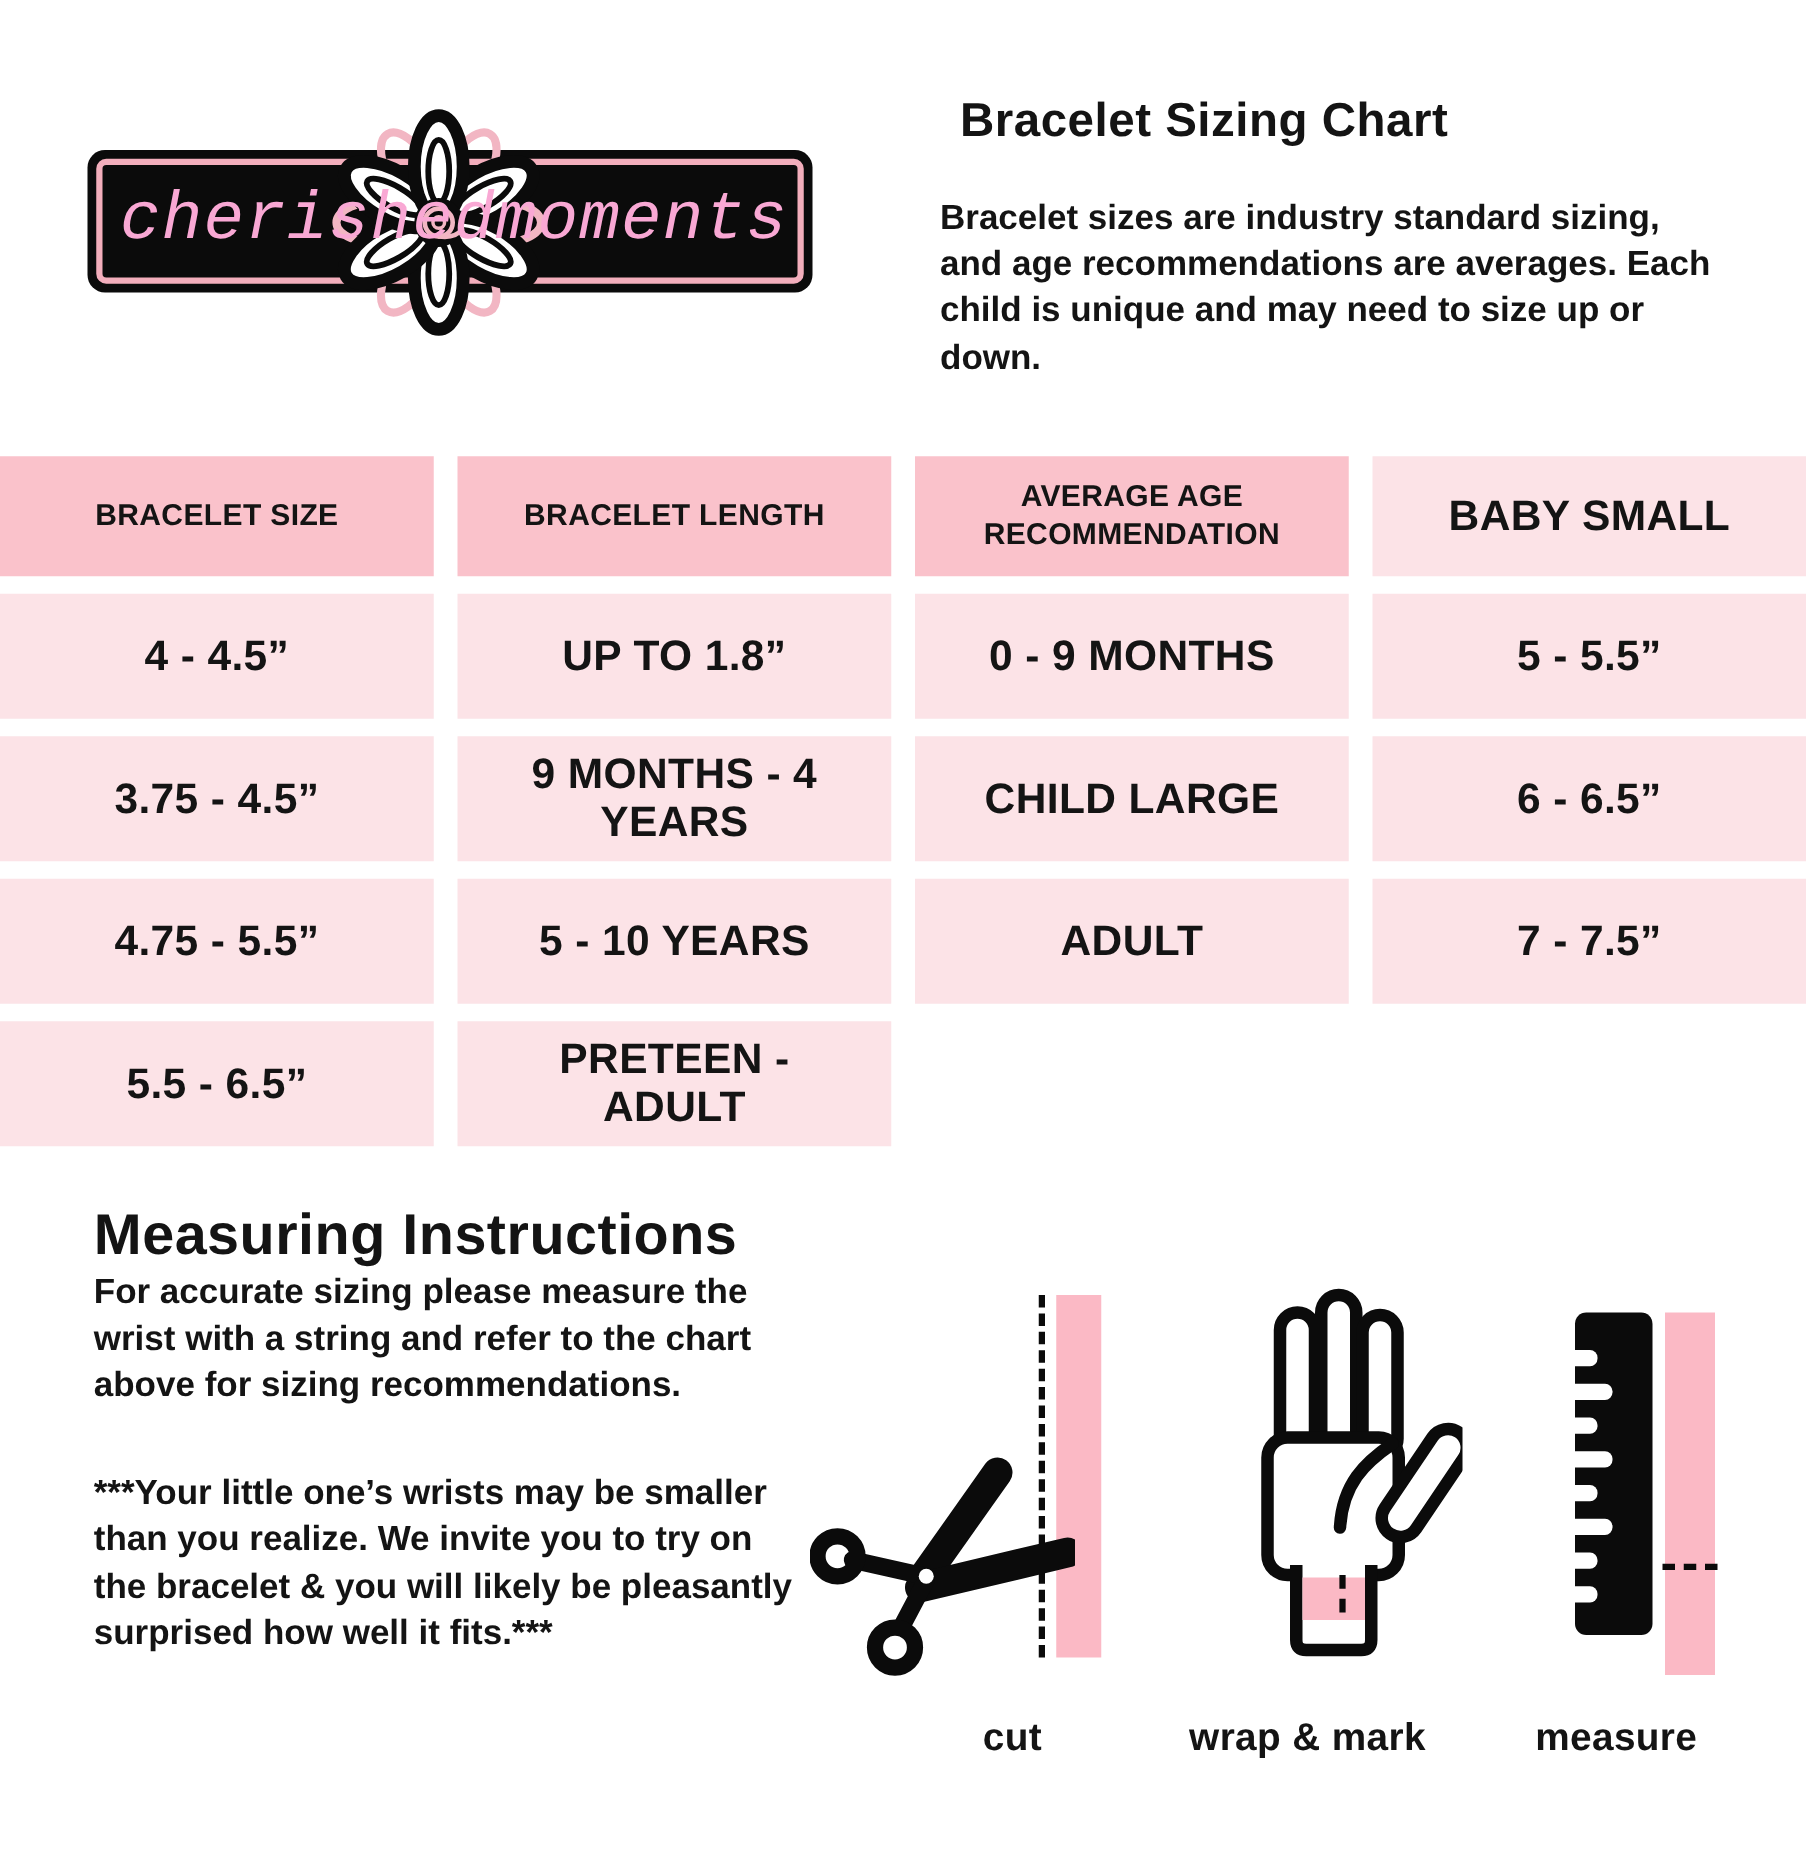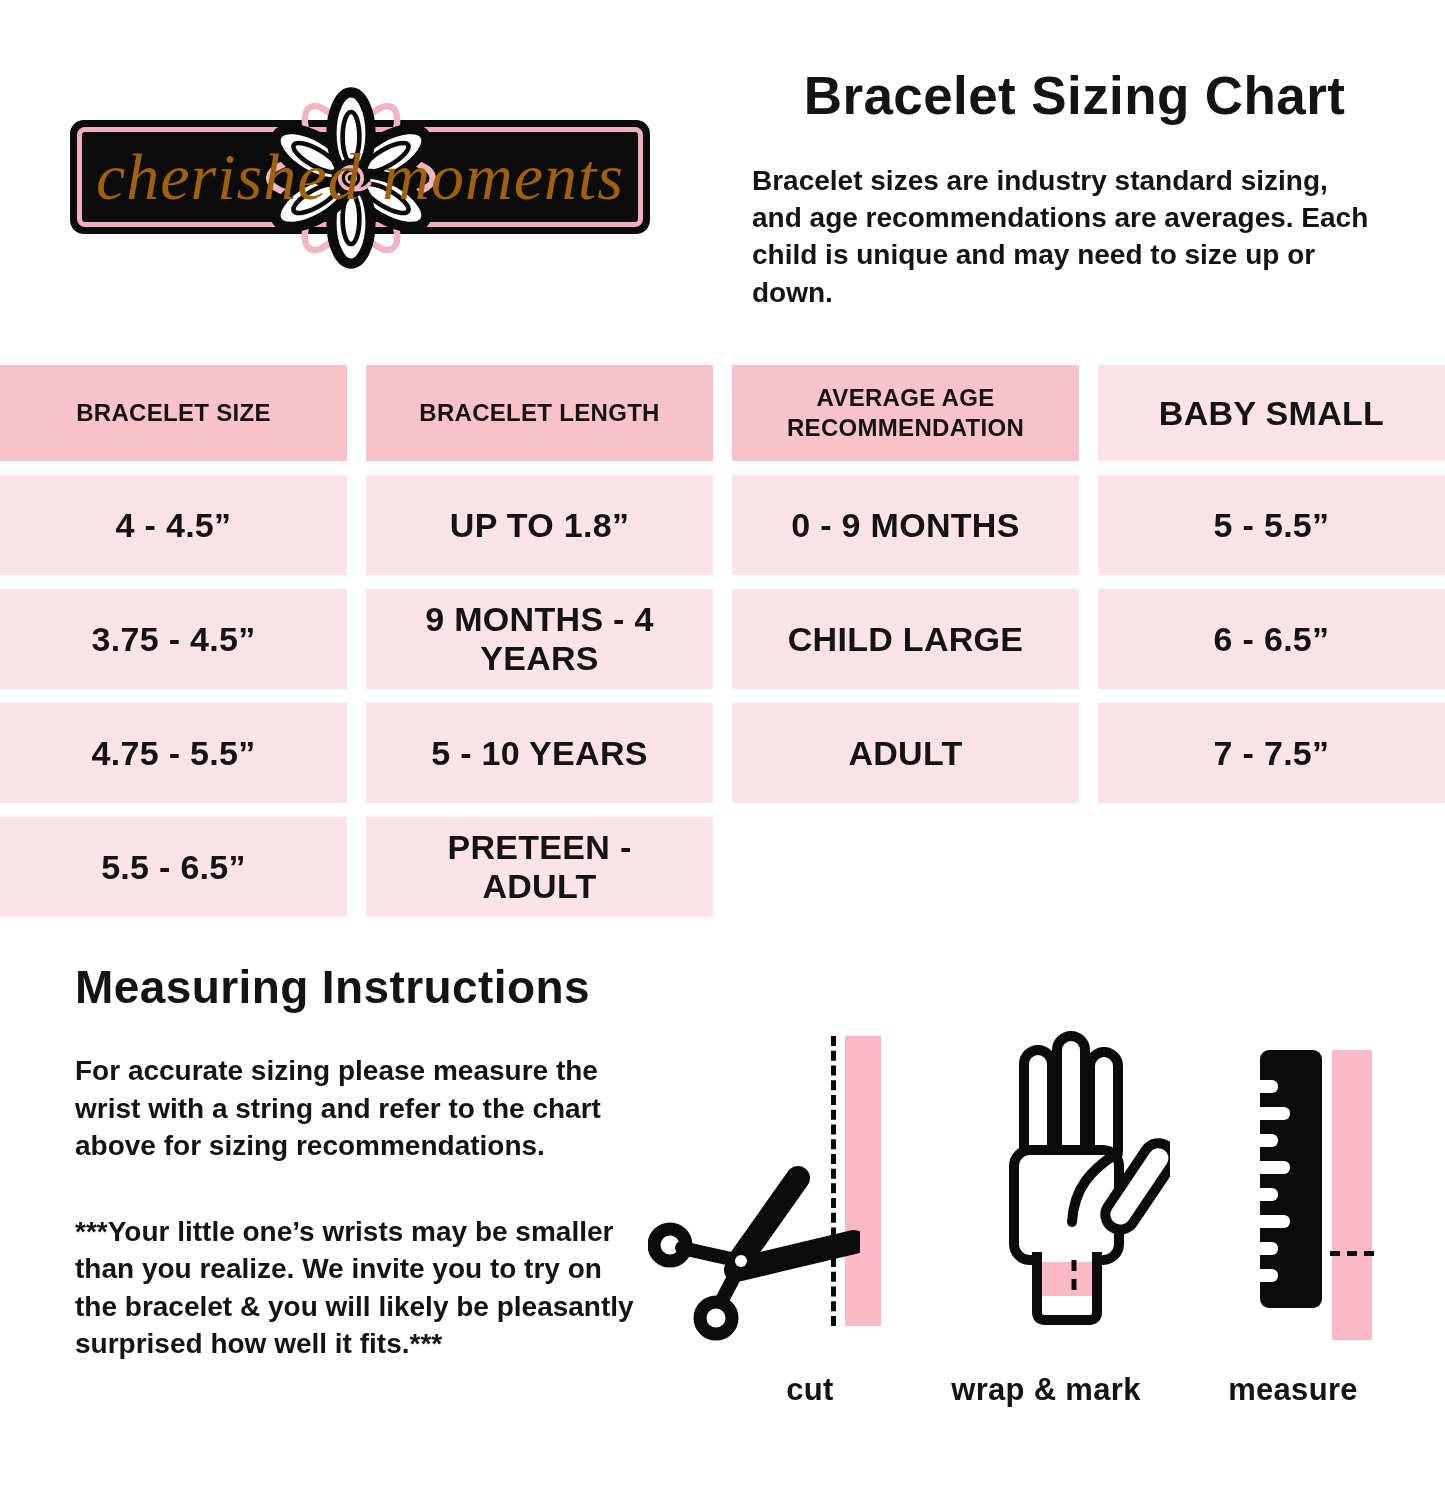--- a/index.html
+++ b/index.html
@@ -4,46 +4,46 @@
 <style>
   html,body{margin:0;padding:0;background:#fff;}
   .canvas{position:relative;width:1445px;height:1501px;background:#ffffff;overflow:hidden;
           font-family:"Liberation Sans",sans-serif;color:#141414;}
 
   
   .logo-wrap{position:absolute;left:70px;top:120px;width:580px;height:114px;}
   .logo-box{position:absolute;inset:0;background:#0b0b0b;border-radius:14px;
             display:flex;align-items:center;justify-content:space-between;padding:0 26px;box-sizing:border-box;}
   .logo-inner-border{position:absolute;inset:7px;border:5px solid #f3aebc;border-radius:8px;pointer-events:none;}
-  .logo-word{position:relative;z-index:3;color:#a16207;font-family:Liberation Serif, serif;font-style:italic;
-             font-size:66px;letter-spacing:1px;line-height:1;}
+  .logo-word{position:relative;z-index:3;color:#f9a8d4;font-family:Liberation Mono, monospace;font-style:italic;
+             font-size:54px;letter-spacing:1px;line-height:1;}
   .logo-spacer{width:118px;}
   .logo-flower{position:absolute;left:188px;top:-35px;width:186px;height:186px;z-index:2;}
 
   
   .hero{position:absolute;left:752px;top:60px;width:645px;}
-  .hero h1{margin:5px;font-size:53px;font-weight:bold;letter-spacing:0.4px;text-align:center;}
+  .hero h1{margin:16px;font-size:38px;font-weight:bold;letter-spacing:0.4px;}
   .hero p{margin:36px 0 0 0;font-size:28px;font-weight:bold;line-height:1.33;width:630px;}
 
   
   .sizing-table{position:absolute;left:0;top:365px;width:1445px;display:grid;
                 grid-template-columns:1fr 1fr 1fr 1fr;
                 grid-template-rows:96px 100px 100px 100px 100px;
                 gap:14px 19px;}
   .cell{display:flex;align-items:center;justify-content:center;text-align:center;
         font-weight:bold;letter-spacing:0.3px;box-sizing:border-box;padding:0 29px;}
   .th{background:#fac2cb;font-size:24px;line-height:1.25;}
   .th.wide{padding:12px 34px;}
   .td{background:#fce3e7;font-size:34px;}
 
   
   .instr{position:absolute;left:75px;top:960px;width:600px;}
   .instr h2{margin:0;font-size:46px;font-weight:bold;letter-spacing:0.4px;}
   .instr p{font-size:28px;font-weight:bold;line-height:1.34;margin:0;}
-  .instr .p1{margin-top:38px;width:545px;}
+  .instr .p1{width:545px;}
   .instr .p2{margin-top:48px;width:565px;}
 
   
   .strip{position:absolute;background:#fbb9c5;}
   .strip-cut{left:845px;top:1036px;width:36px;height:290px;}
   .dash-v{position:absolute;left:831px;top:1036px;height:290px;width:0;border-left:5px dashed #0b0b0b;}
   .scissors{position:absolute;left:648px;top:1148px;width:212px;height:206px;}
   .hand{position:absolute;left:962px;top:1022px;width:208px;height:312px;}
   .ruler{position:absolute;left:1258px;top:1048px;width:68px;height:262px;}
   .strip-measure{left:1332px;top:1050px;width:40px;height:290px;}

